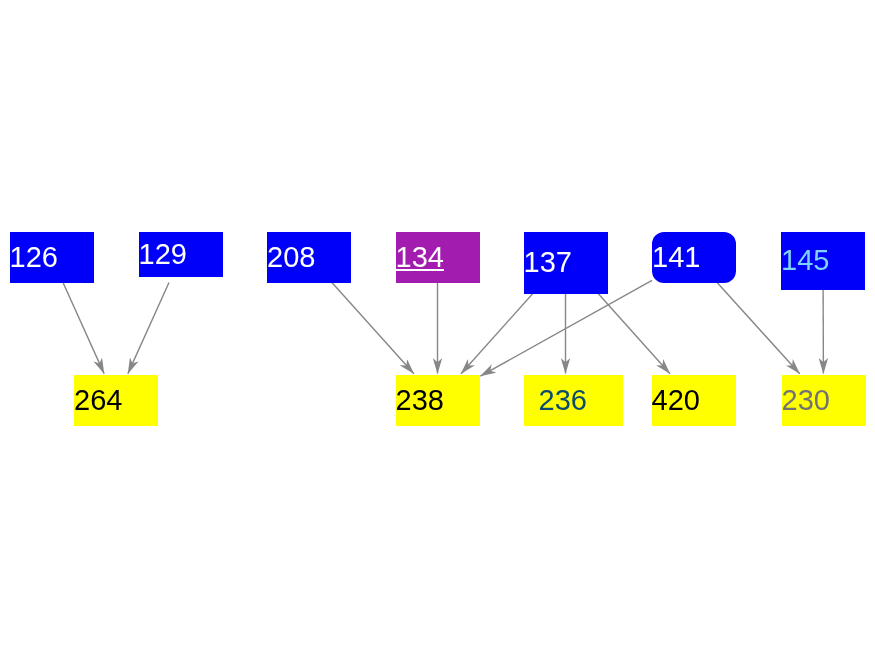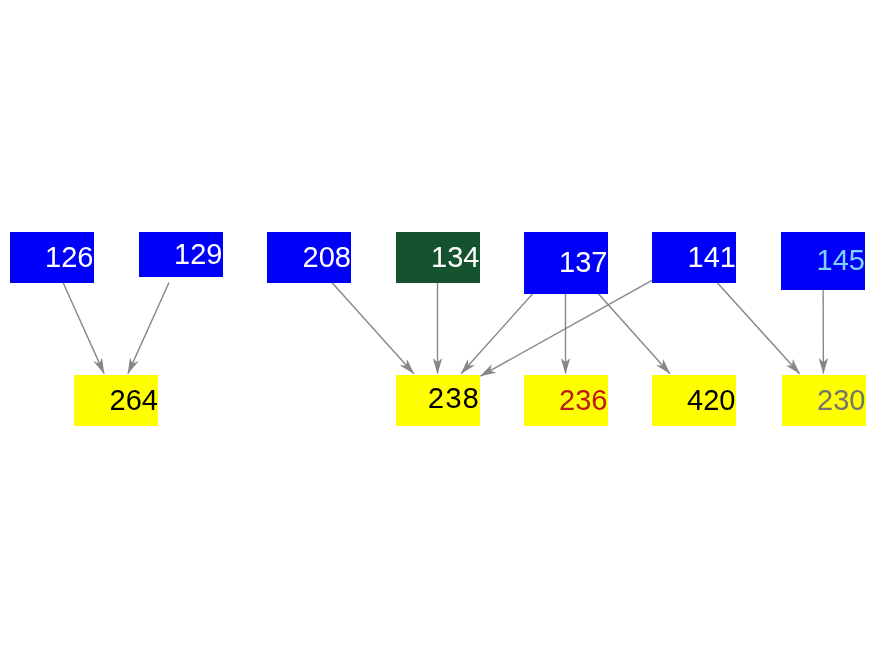--- a/index.html
+++ b/index.html
@@ -20,21 +20,21 @@
     position: absolute;
     left: 0;
     top: 0;
     width: 100%;
     height: 100%;
   }
   .node {
     position: absolute;
     display: flex;
     align-items: center;
-    justify-content: flex-end;
+    justify-content: flex-start;
     font-size: 29px;
     line-height: 1;
     user-select: none;
   }
 </style>
 </head>
 <body>
 
 <div class="canvas" style="width: 875px; height: 656px; background: rgb(255, 255, 255);">
   <svg class="edge-layer" xmlns="http://www.w3.org/2000/svg" width="875" height="656" viewBox="0 0 875 656">
@@ -57,39 +57,39 @@
   <div class="node-layer">
       <div class="node source" style="left: 9.5px; top: 231.5px; width: 84px; height: 51px; background: rgb(0, 0, 250); color: rgb(255, 255, 255);">
         <span>126</span>
       </div>
       <div class="node source" style="left: 138.5px; top: 231.5px; width: 84px; height: 45px; background: rgb(0, 0, 250); color: rgb(255, 255, 255);">
         <span>129</span>
       </div>
       <div class="node source" style="left: 267px; top: 231.5px; width: 84px; height: 51px; background: rgb(0, 0, 250); color: rgb(255, 255, 255);">
         <span>208</span>
       </div>
-      <div class="node source" style="left: 395.5px; top: 231.5px; width: 84px; height: 51px; background: #14532d; color: rgb(255, 255, 255);">
+      <div class="node source" style="left: 395.5px; top: 231.5px; width: 84px; height: 51px; background: #a21caf; color: rgb(255, 255, 255); text-decoration: underline;">
         <span>134</span>
       </div>
       <div class="node source" style="left: 523.5px; top: 231.5px; width: 84px; height: 62px; background: rgb(0, 0, 250); color: rgb(255, 255, 255);">
         <span>137</span>
       </div>
-      <div class="node source" style="left: 652px; top: 231.5px; width: 84px; height: 51px; background: rgb(0, 0, 250); color: rgb(255, 255, 255);">
+      <div class="node source" style="left: 652px; top: 231.5px; width: 84px; height: 51px; background: rgb(0, 0, 250); color: rgb(255, 255, 255); border-radius: 12px;">
         <span>141</span>
       </div>
       <div class="node source" style="left: 781px; top: 231.5px; width: 84px; height: 58px; background: rgb(0, 0, 250); color: #7dd3fc;">
         <span>145</span>
       </div>
       <div class="node target" style="left: 74px; top: 374.5px; width: 84px; height: 51px; background: rgb(255, 255, 0); color: rgb(0, 0, 0);">
         <span>264</span>
       </div>
-      <div class="node target" style="left: 395.5px; top: 374.5px; width: 84px; height: 51px; background: rgb(255, 255, 0); color: rgb(0, 0, 0); font-family: Liberation Mono, monospace;">
+      <div class="node target" style="left: 395.5px; top: 374.5px; width: 84px; height: 51px; background: rgb(255, 255, 0); color: rgb(0, 0, 0);">
         <span>238</span>
       </div>
-      <div class="node target" style="left: 523.5px; top: 374.5px; width: 84px; height: 51px; background: rgb(255, 255, 0); color: #b91c1c;">
+      <div class="node target" style="left: 523.5px; top: 374.5px; width: 84px; height: 51px; background: rgb(255, 255, 0); color: #0c4a6e; padding-left: 15px;">
         <span>236</span>
       </div>
       <div class="node target" style="left: 651.5px; top: 374.5px; width: 84px; height: 51px; background: rgb(255, 255, 0); color: rgb(0, 0, 0);">
         <span>420</span>
       </div>
       <div class="node target" style="left: 781.5px; top: 374.5px; width: 84px; height: 51px; background: rgb(255, 255, 0); color: #737373;">
         <span>230</span>
       </div>
     </div>
 </div>

